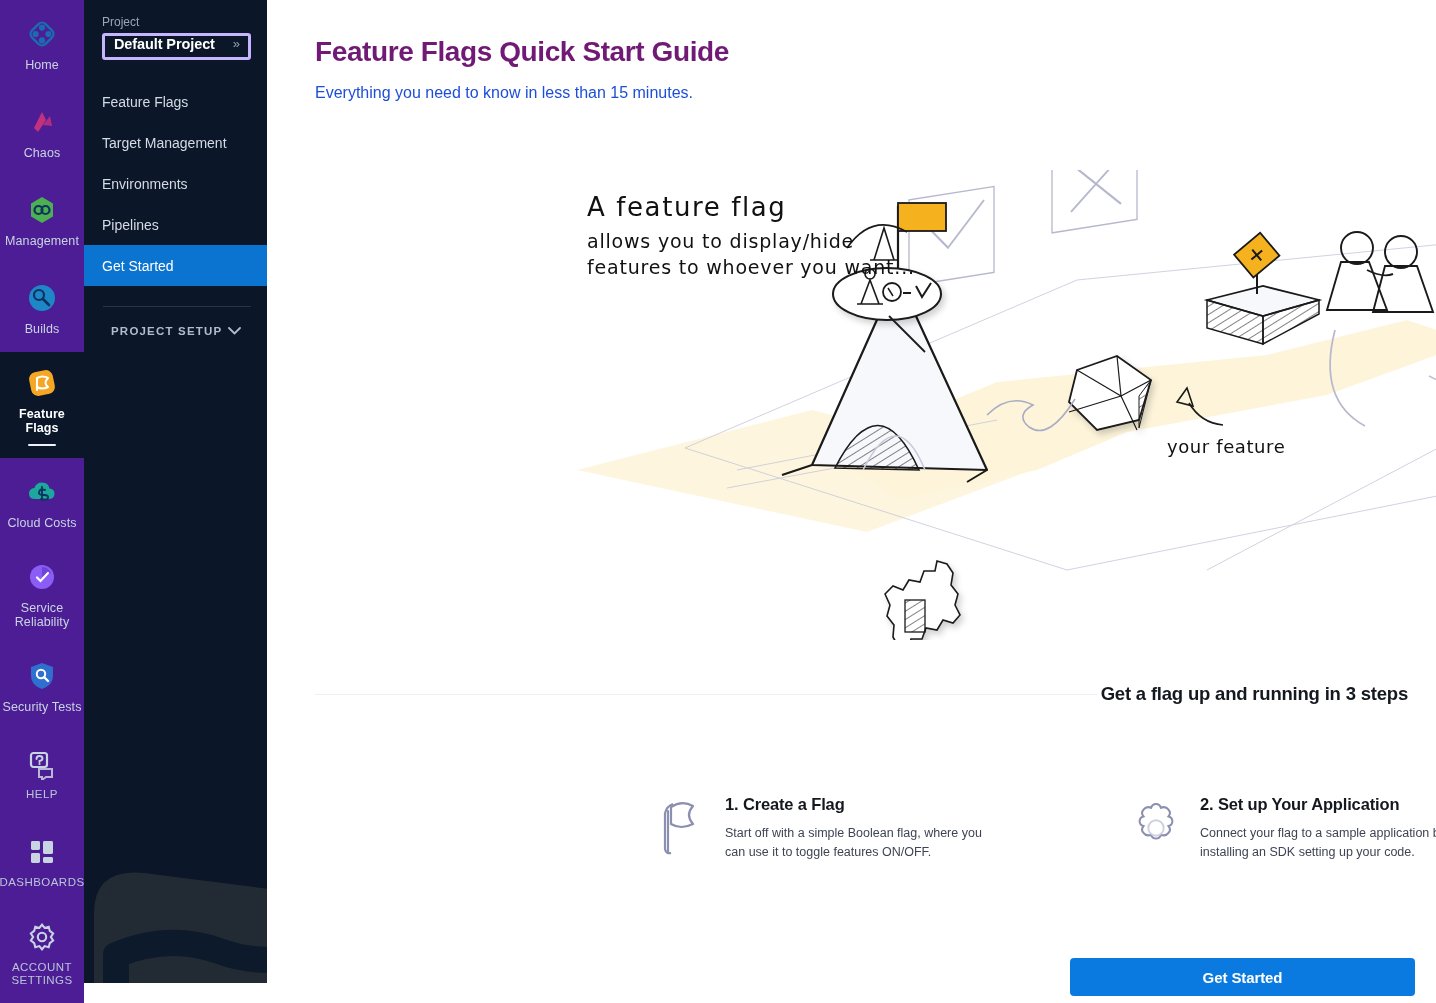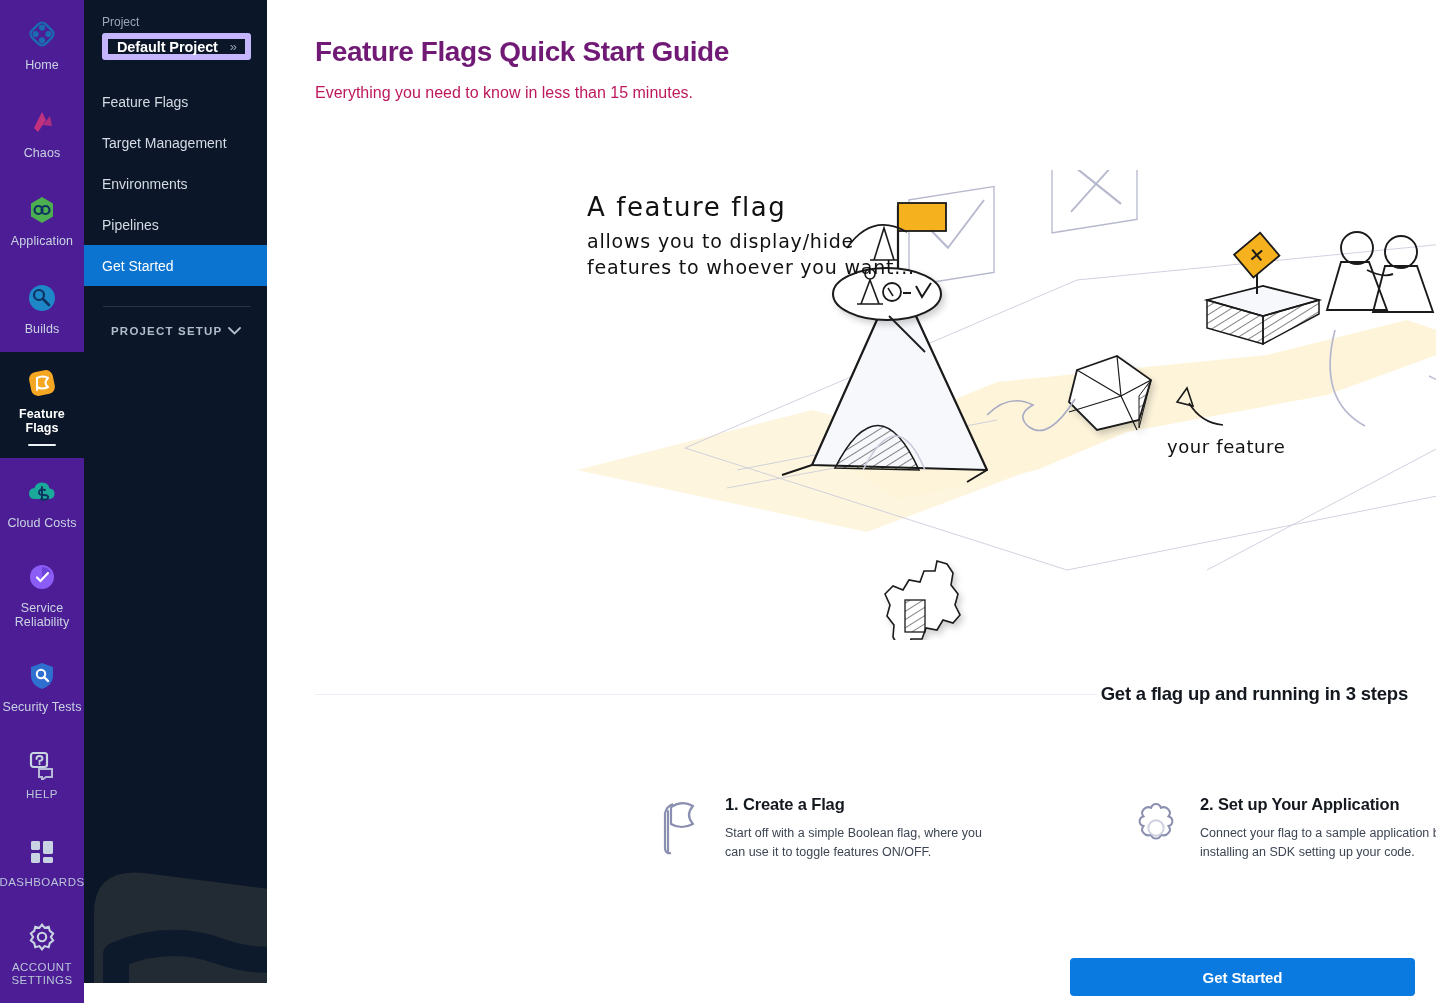--- a/index.html
+++ b/index.html
@@ -44,21 +44,21 @@
     padding-top: 10px;
   }
   .subnav-watermark {
     position: absolute; left: -10px; bottom: -90px; width: 300px; height: 300px;
     opacity: 1; pointer-events: none;
   }
   .subnav-inner { position: relative; z-index: 2; }
   .proj-label { font-size: 12px; color: #9aa7b8; padding: 5px 0 4px 18px; }
   .proj-select {
     margin: 0 16px 0 18px;
-    border: 6px solid #c4b5fd; border-radius: 3px;
+    border: 3px solid #c4b5fd; border-radius: 3px;
     height: 27px; display: flex; justify-content: space-between;
     padding: 0 7px 0 9px; cursor: pointer;
   }
   .proj-name { font-size: 14.5px; color: #ffffff; font-weight: 700; letter-spacing: -.1px; }
   .proj-chev { color: #8fa0b5; font-size: 13px; letter-spacing: -2px; padding-right: 3px; }
   .nav-list { margin-top: 21px; }
   .nav-item {
     height: 41px; display: flex; align-items: center;
     padding-left: 18px; font-size: 14px; color: #d4dbe5; cursor: pointer;
   }
@@ -72,21 +72,21 @@
   .setup-chev { color: #b2bdcc; font-size: 11px; }
 
   
   .main { flex: 1 1 auto; height: 1003px; position: relative; background: #fff; overflow: hidden; }
   .page-title {
     position: absolute; left: 48px; top: 36px;
     font-size: 28px; font-weight: 700; color: #701a75; letter-spacing: -.4px;
   }
   .page-sub {
     position: absolute; left: 48px; top: 84px;
-    font-size: 16px; color: #be185d; font-weight: 400;
+    font-size: 16px; color: #1d4ed8; font-weight: 400;
   }
 
   .hero { position: absolute; left: 300px; top: 170px; width: 1000px; height: 470px; }
   .hero svg { display: block; }
 
   .divider {
     position: absolute; left: 48px; top: 694px; width: 782px; height: 1px; background: #eceef5;
   }
   .steps-head {
     position: absolute; right: 28px; top: 683px;
@@ -141,21 +141,21 @@
       <div class="rail-item">
         <div class="rail-ico">
           <svg width="32" height="32" viewBox="0 0 32 32">
             <path d="M16 3 L27 9.5 v13 L16 29 L5 22.5 v-13 Z" fill="#4caf50"></path>
             <g fill="none" stroke="#0e3361" stroke-width="2.2">
               <circle cx="12.5" cy="16" r="4"></circle>
               <circle cx="19.5" cy="16" r="4"></circle>
             </g>
           </svg>
         </div>
-        <div class="rail-label">Application</div>
+        <div class="rail-label">Management</div>
       </div>
       <div class="rail-item">
         <div class="rail-ico">
           <svg width="32" height="32" viewBox="0 0 32 32">
             <circle cx="16" cy="16" r="13" fill="#1e87c7"></circle>
             <circle cx="13" cy="13" r="5" fill="none" stroke="#0e3361" stroke-width="2.2"></circle>
             <path d="M17 17 L23 23" stroke="#0e3361" stroke-width="2.6" stroke-linecap="round"></path>
           </svg>
         </div>
         <div class="rail-label">Builds</div>

